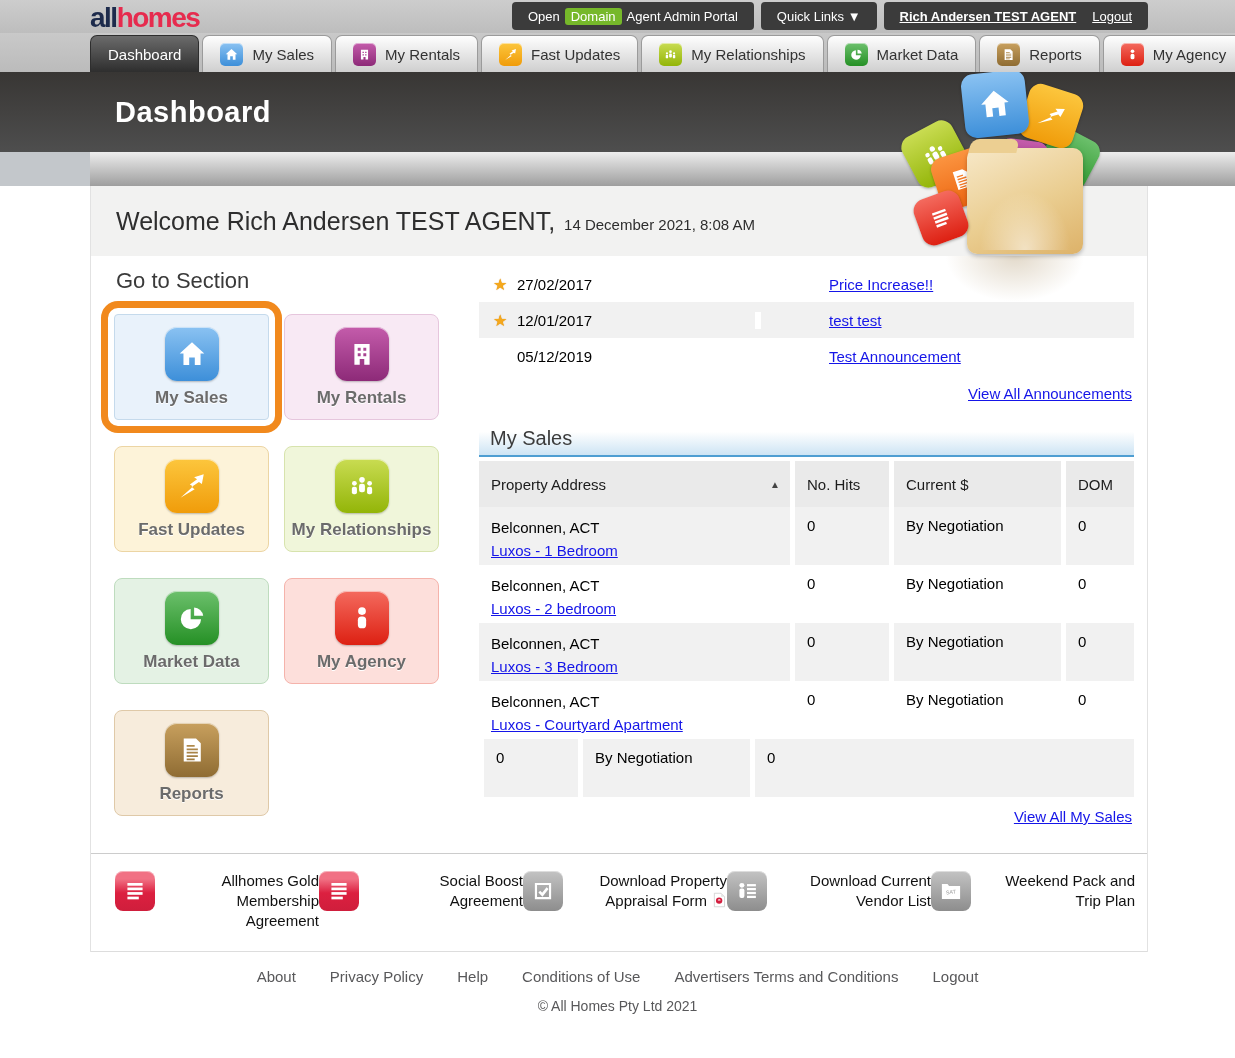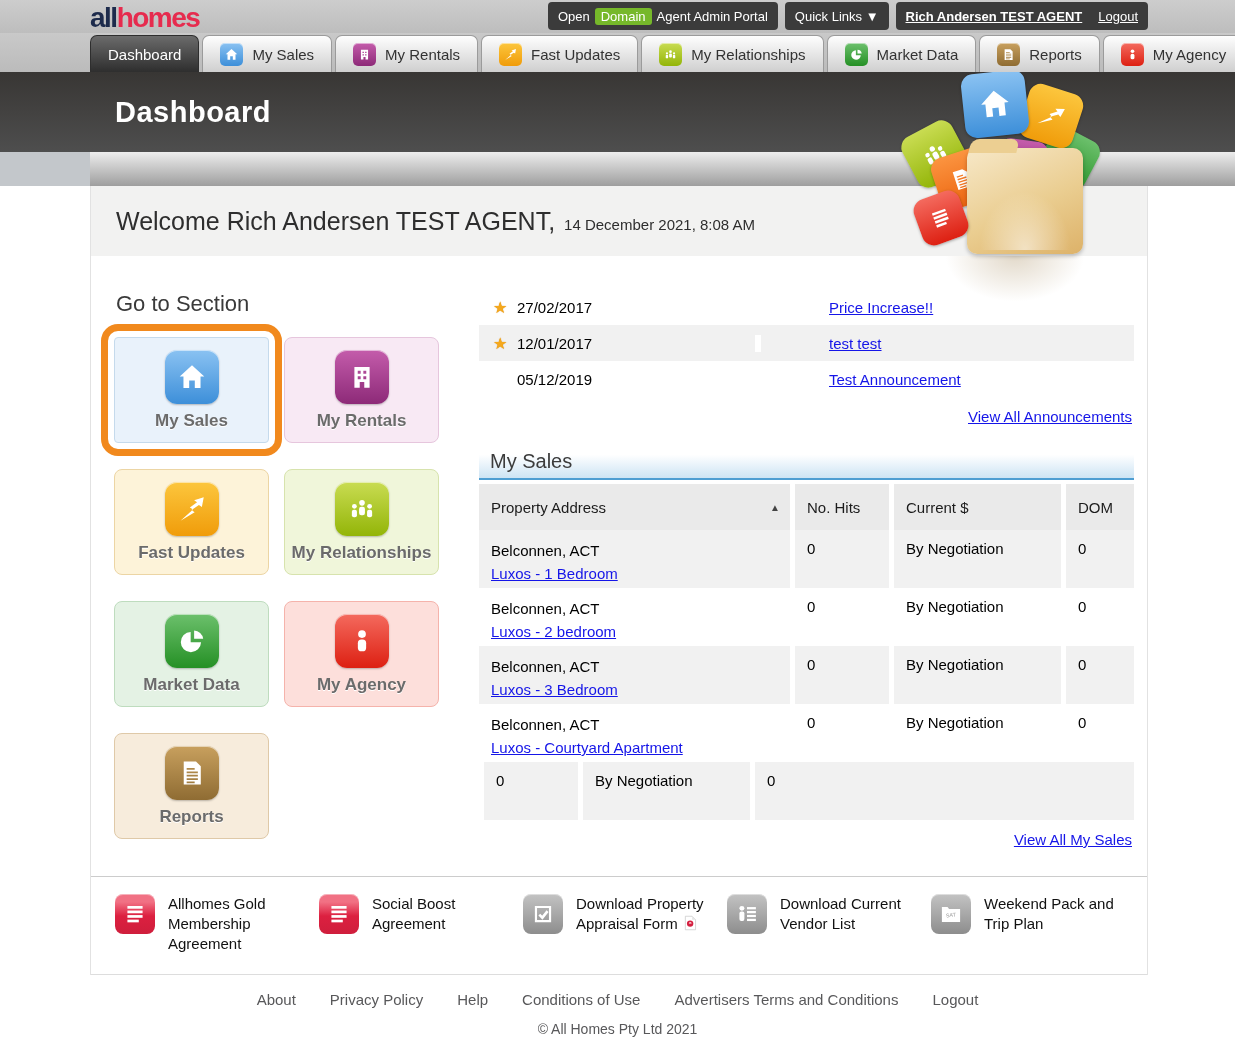--- a/index.html
+++ b/index.html
@@ -7,21 +7,21 @@
     font-family:"Liberation Sans", sans-serif; }
   .stage { position:relative; width:1235px; height:1058px; }
 
   
   .topbar { height:33px; background:linear-gradient(#cdcdcd,#bdbdbd); position:relative; z-index:20; }
   .logo { position:absolute; left:90px; top:2px; font-size:28px; font-weight:bold; letter-spacing:-1.5px; }
   .logo .l-all { color:#1d2b4c; }
   .logo .l-homes { color:#e62b4e; }
   .top-actions { position:absolute; right:87px; top:2px; height:28px; display:flex; gap:7px; }
   .dbtn { background:#3b3b3b; color:#fff; border-radius:4px; font-size:13px;
-    display:flex; align-items:center; padding:0 10px; white-space:nowrap; cursor:pointer; }
+    display:flex; align-items:center; padding:0 16px; white-space:nowrap; cursor:pointer; }
   .dbtn .badge { background:#76b82a; color:#fff; border-radius:3px; padding:1px 6px; margin:0 5px; }
   .dbtn .uname { font-weight:bold; text-decoration:underline; }
   .dbtn .ulogout { text-decoration:underline; margin-left:16px; }
 
   
   .tabbar { height:39px; background:linear-gradient(#c9c9c9,#bbbbbb); padding-left:90px;
     display:flex; align-items:flex-end; position:relative; z-index:20; }
   .tab { height:37px; margin-right:3px; border:1px solid #9b9b9b; border-bottom:none;
     border-radius:7px 7px 0 0; background:linear-gradient(#fefefe,#cfcfcf);
     display:flex; align-items:center; gap:9px; padding:0 17px; font-size:15px; color:#333;
@@ -71,21 +71,21 @@
   .refl { position:absolute; left:40px; top:188px; width:140px; height:46px;
     background:radial-gradient(ellipse at 50% 0%, rgba(160,130,80,.30), transparent 70%); }
 
   
   .content { position:relative; background:#fff; }
   .panel { margin:0 87px 0 90px; border-left:1px solid #e2e2e2; border-right:1px solid #e2e2e2; }
   .welcome { background:#f2f2f1; height:70px; display:flex; align-items:center; padding-left:25px; }
   .welcome .greet { font-size:25px; color:#2e2e2e; }
   .welcome .dt { font-size:15px; color:#2e2e2e; margin-left:9px; padding-top:7px; }
 
-  .main { display:flex; padding-top:33px; }
+  .main { display:flex; padding-top:10px; }
   .leftcol { width:388px; padding-left:23px; flex-shrink:0; }
   .rightcol { flex:1; padding-right:13px; }
 
   .gts-title { font-size:22px; color:#3a3a3a; margin:2px 0 20px 2px; }
   .tiles { display:grid; grid-template-columns:155px 155px; column-gap:15px; row-gap:26px; }
   .tile { width:155px; height:106px; border:1px solid; border-radius:8px; display:flex;
     flex-direction:column; align-items:center; justify-content:center; gap:7px; cursor:pointer; }
   .tile.hl { outline:7px solid #f1891d; outline-offset:6px; border-radius:4px; }
   .t-blue  { background:#e9f2fb; border-color:#c5daec; }
   .t-pink  { background:#f8e9f4; border-color:#e6c6dd; }
@@ -127,21 +127,21 @@
   .col-hits { width:99px; } .col-cur { width:172px; } .col-dom { width:73px; }
   .col-hits,.col-cur,.col-dom { border-left:5px solid #fff; padding-left:12px;
     display:flex; align-items:center; }
   .trow .col-hits,.trow .col-cur,.trow .col-dom { align-items:flex-start; padding-top:10px; }
   .sort { font-size:10px; color:#444; }
   .suburb { color:#000; }
 
   .divider { border-top:1px solid #ccc; margin-top:14px; }
 
   
-  .docs { display:flex; padding:17px 10px 20px 24px; }
+  .docs { display:flex; padding:17px 10px 20px 24px;text-align:right; }
   .doc { width:204px; display:flex; gap:13px; font-size:15px; line-height:20px; color:#111; cursor:pointer; }
   .doc-icon { width:40px; height:40px; border-radius:8px; flex-shrink:0; display:flex;
     align-items:center; justify-content:center; box-shadow:inset 0 1px 0 rgba(255,255,255,.45); }
   .doc-icon svg { width:26px; height:26px; fill:#fff; }
   .r-red { background:linear-gradient(#f17184 20%,#dc2040 55%,#cf1e3c); }
   .pdf { display:inline-block; vertical-align:-2px; margin-left:5px; }
   .panel-bottom { border-bottom:1px solid #ddd; }
 
   
   .footer { padding-top:16px; }

